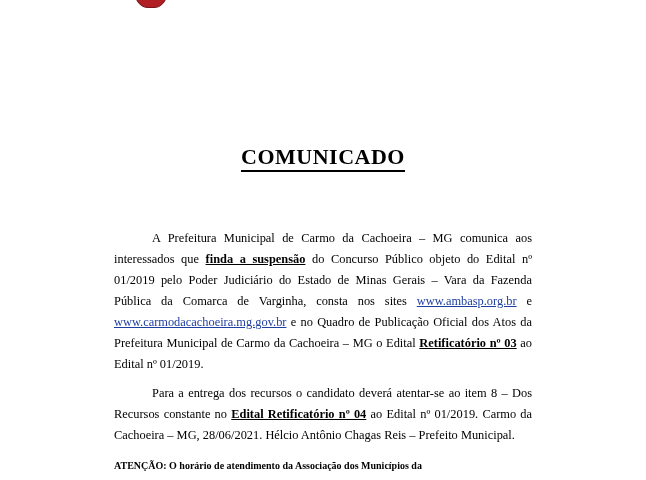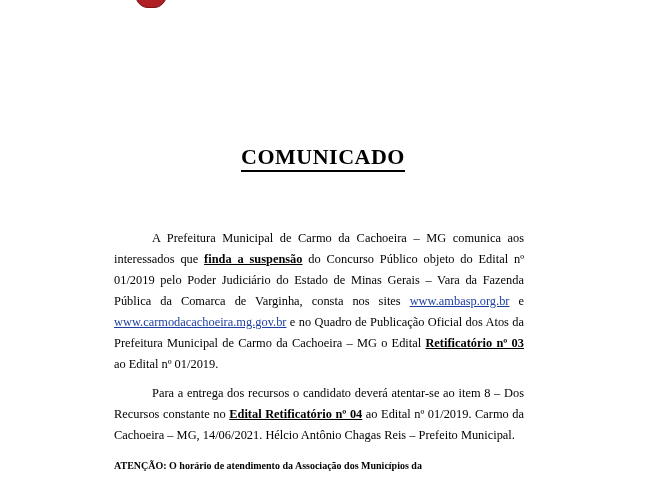--- a/index.html
+++ b/index.html
@@ -83,21 +83,21 @@
     top: 228px;
     width: 418px;
     font-family: "Liberation Serif", serif;
     font-size: 12.4px;
     line-height: 21px;
     text-align: justify;
     text-justify: inter-word;
     color: #000000;
   }
   .body-text p {
-    margin: 0 8px 8px 0;
+    margin: 0 0 8px 0;
     text-indent: 38px;
   }
   .body-text p:last-child {
     margin-bottom: 0;
   }
   .bu {
     font-weight: bold;
     text-decoration: underline;
   }
   .link {
@@ -131,18 +131,18 @@
     </div>
 
   </div>
 
   <div class="title">
     <span>COMUNICADO</span>
   </div>
 
   <div class="body-text">
     <p><span>A Prefeitura Municipal de Carmo da Cachoeira – MG comunica aos interessados que </span><span class="bu">finda a suspensão</span><span> do Concurso Público objeto do Edital nº 01/2019 pelo Poder Judiciário do Estado de Minas Gerais – Vara da Fazenda Pública da Comarca de Varginha, consta nos sites </span><span class="link">www.ambasp.org.br</span><span> e </span><span class="link">www.carmodacachoeira.mg.gov.br</span><span> e no Quadro de Publicação Oficial dos Atos da Prefeitura Municipal de Carmo da Cachoeira – MG o Edital </span><span class="bu">Retificatório nº 03</span><span> ao Edital nº 01/2019.</span></p>
-    <p><span>Para a entrega dos recursos o candidato deverá atentar-se ao item 8 – Dos Recursos constante no </span><span class="bu">Edital Retificatório nº 04</span><span> ao Edital nº 01/2019. Carmo da Cachoeira – MG, 14/06/2021. Hélcio Antônio Chagas Reis – Prefeito Municipal.</span></p>
+    <p><span>Para a entrega dos recursos o candidato deverá atentar-se ao item 8 – Dos Recursos constante no </span><span class="bu">Edital Retificatório nº 04</span><span> ao Edital nº 01/2019. Carmo da Cachoeira – MG, 28/06/2021. Hélcio Antônio Chagas Reis – Prefeito Municipal.</span></p>
   </div>
 
   <div class="attention">ATENÇÃO: O horário de atendimento da Associação dos Municípios da</div>
 
 </div>
 
 </body></html>

